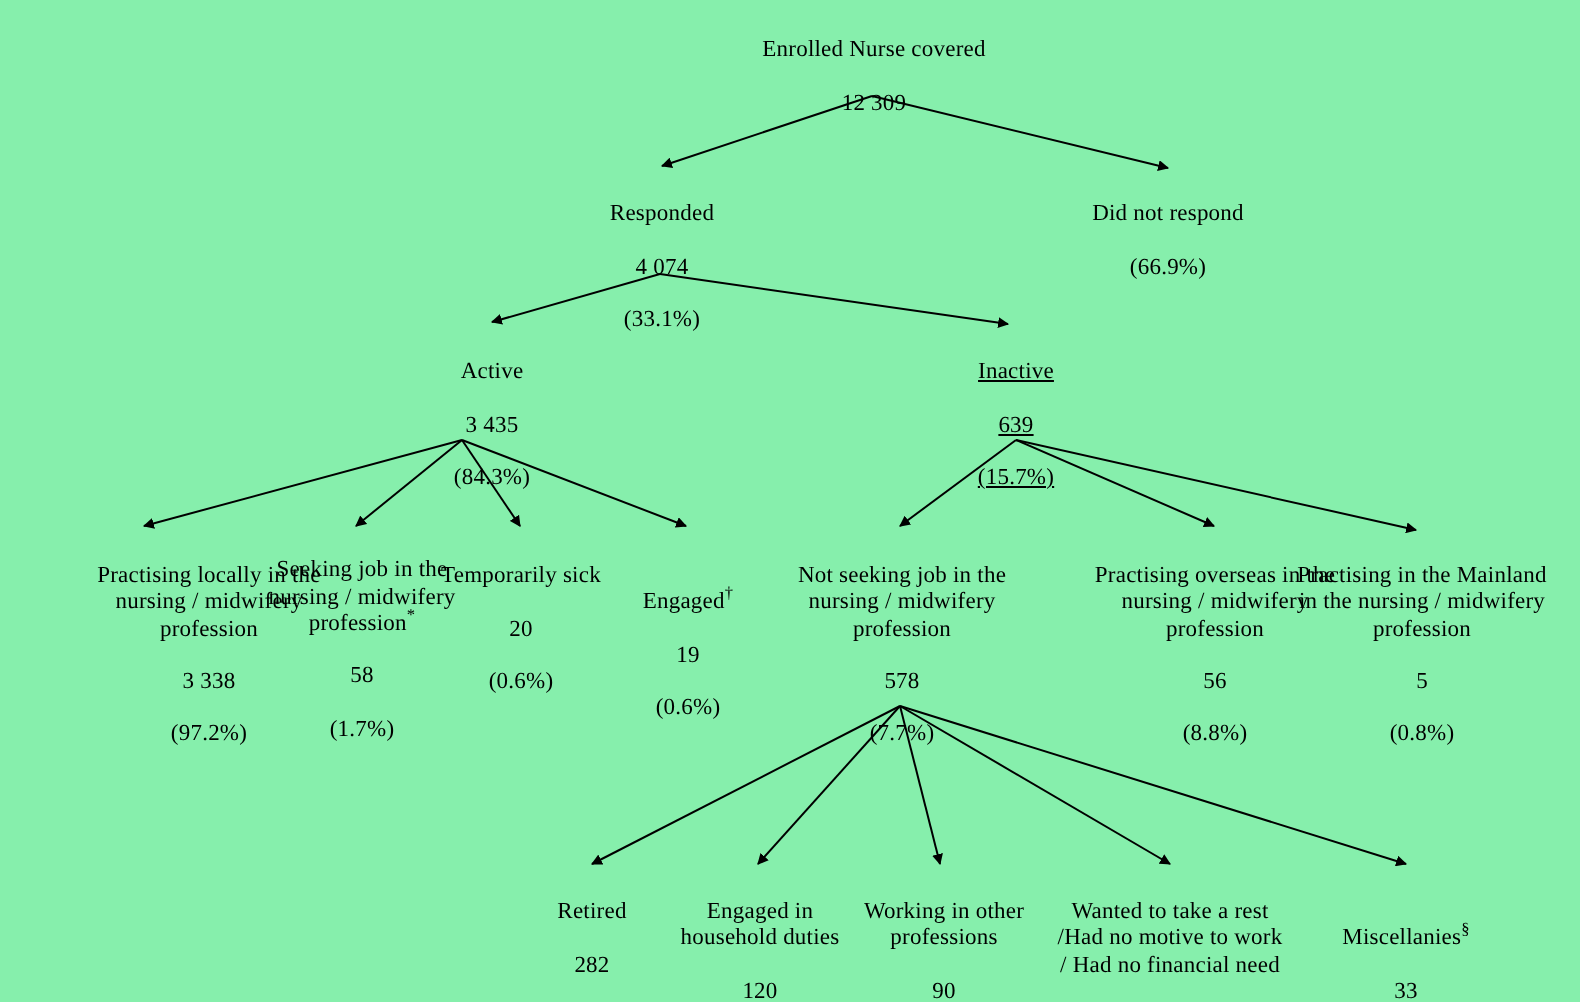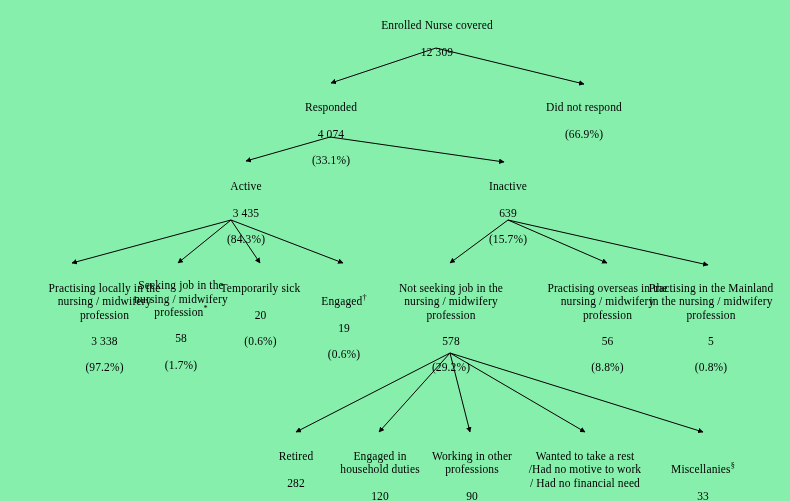--- a/index.html
+++ b/index.html
@@ -92,21 +92,21 @@
     <span class="ln">Did not respond</span>
     <span class="ln">(66.9%)</span>
   </div>
 
   <div class="node" style="left:186px; top:167px; width:120px;">
     <span class="ln">Active</span>
     <span class="ln">3 435</span>
     <span class="ln">(84.3%)</span>
   </div>
 
-  <div class="node" style="left:448px; top:167px; width:120px;">
+  <div class="node" style="left:448px; top:167px; width:120px;text-decoration:underline;">
     <span class="ln">Inactive</span>
     <span class="ln">639</span>
     <span class="ln">(15.7%)</span>
   </div>
 
   <div class="node" style="left:0px; top:269px; width:145px;margin-left:32px;">
     <span class="ln">Practising locally in the
 nursing / midwifery
 profession</span>
     <span class="ln">3 338</span>
@@ -135,21 +135,21 @@
     </span>
     <span class="ln">19</span>
     <span class="ln">(0.6%)</span>
   </div>
 
   <div class="node" style="left:381px; top:269px; width:140px;">
     <span class="ln">Not seeking job in the
 nursing / midwifery
 profession</span>
     <span class="ln">578</span>
-    <span class="ln">(29.2%)</span>
+    <span class="ln">(7.7%)</span>
   </div>
 
   <div class="node" style="left:530px; top:269px; width:155px;">
     <span class="ln">Practising overseas in the
 nursing / midwifery
 profession</span>
     <span class="ln">56</span>
     <span class="ln">(8.8%)</span>
   </div>
 

